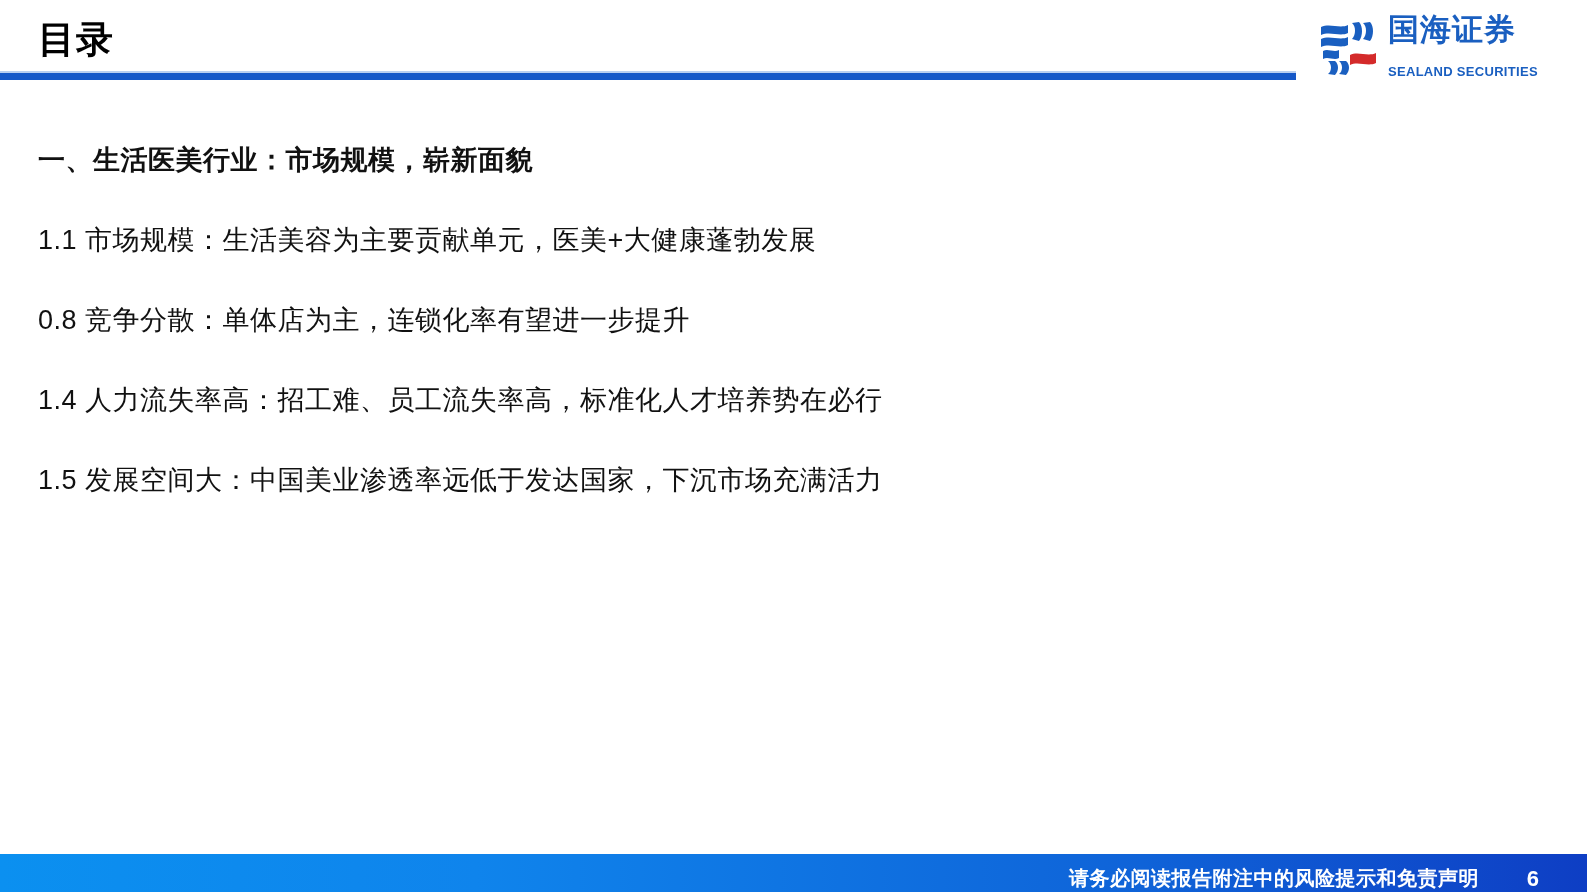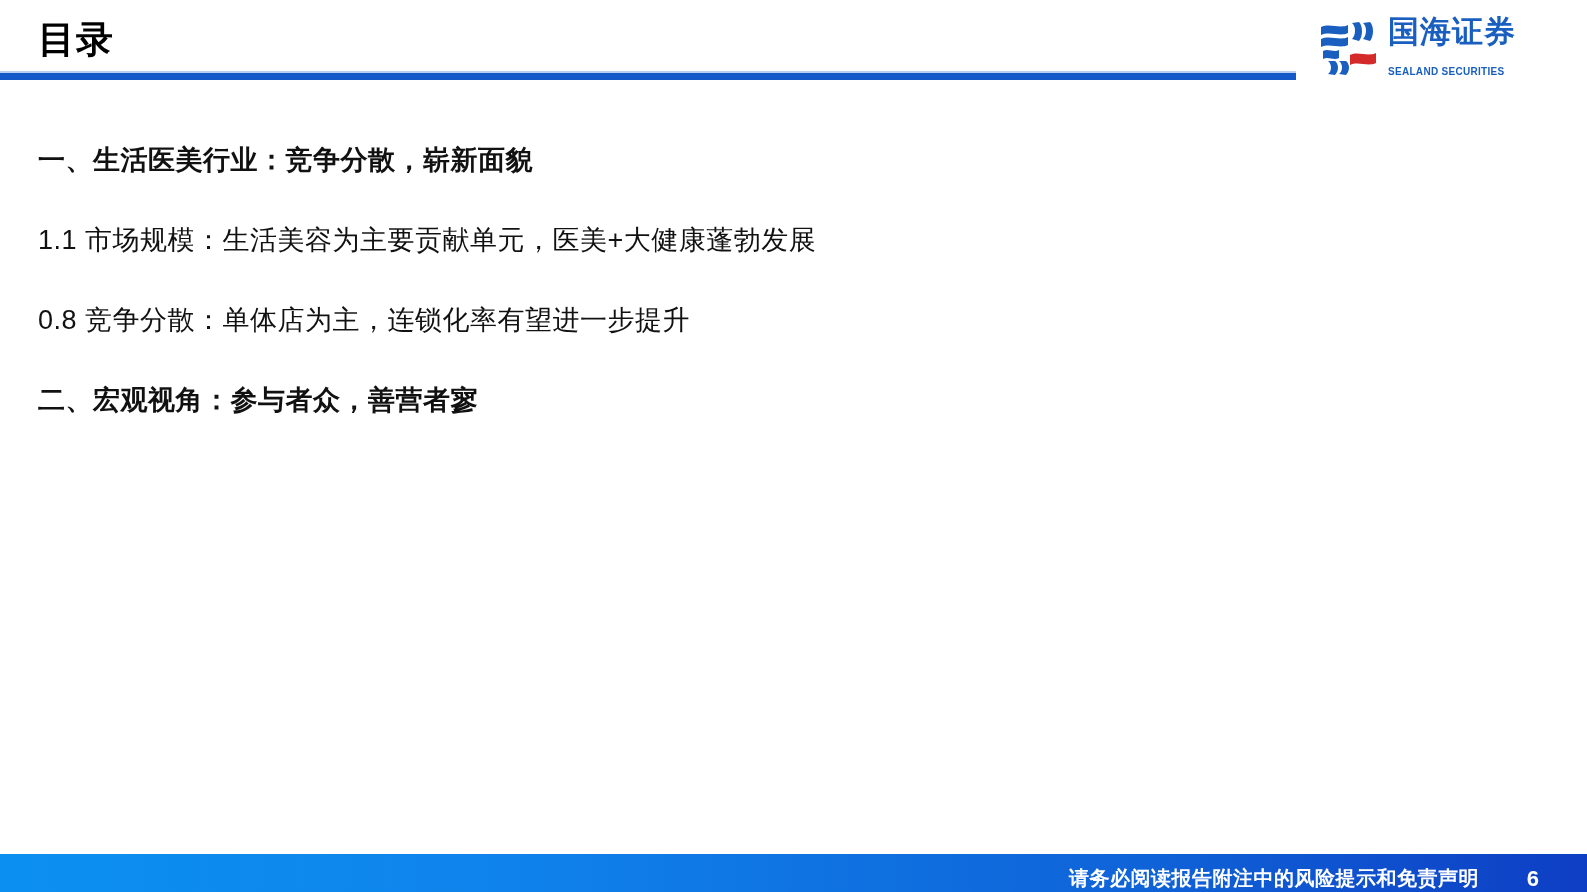--- a/index.html
+++ b/index.html
@@ -70,21 +70,21 @@
   }
   #logo-cn {
     font-size: 31px;
     font-weight: bold;
     color: #1a5fc0;
     letter-spacing: 1px;
     line-height: 1.05;
     white-space: nowrap;
   }
   #logo-en {
-    font-size: 10px;
+    font-size: 13px;
     font-weight: bold;
     color: #1a5fc0;
     letter-spacing: 0.3px;
     line-height: 1.2;
     margin-top: 18px;
     white-space: nowrap;
   }
 
   
   #toc {
@@ -173,22 +173,23 @@
       </g>
     </svg>
   </div>
   <div id="logo-text">
     <div id="logo-cn">国海证券</div>
     <div id="logo-en">SEALAND SECURITIES</div>
   </div>
 </div>
 
 <div id="toc">
-  <div class="toc-item level1">一、生活医美行业：竞争分散，崭新面貌</div>
+  <div class="toc-item level1">一、生活医美行业：市场规模，崭新面貌</div>
   <div class="toc-item level2">1.1 市场规模：生活美容为主要贡献单元，医美+大健康蓬勃发展</div>
   <div class="toc-item level2">0.8 竞争分散：单体店为主，连锁化率有望进一步提升</div>
-  <div class="toc-item level1">二、宏观视角：参与者众，善营者寥</div>
+  <div class="toc-item level2">1.4 人力流失率高：招工难、员工流失率高，标准化人才培养势在必行</div>
+  <div class="toc-item level2">1.5 发展空间大：中国美业渗透率远低于发达国家，下沉市场充满活力</div>
 </div>
 
 <div id="footer-bar">
   <div id="footer-note">请务必阅读报告附注中的风险提示和免责声明</div>
   <div id="footer-page">6</div>
 </div>
 
 </body></html>

